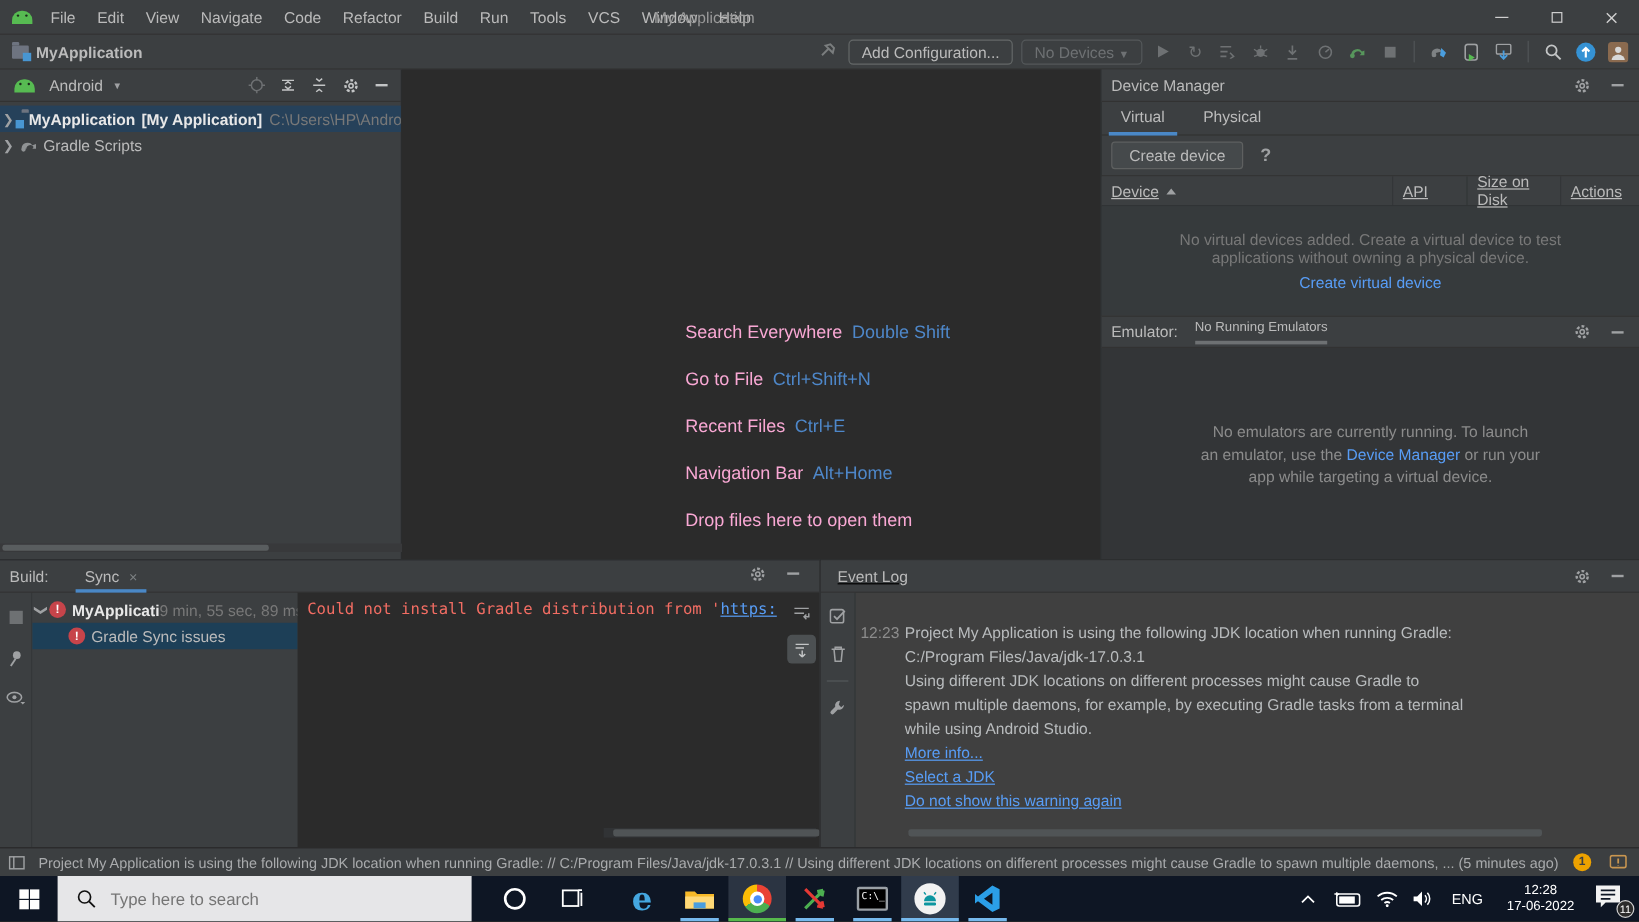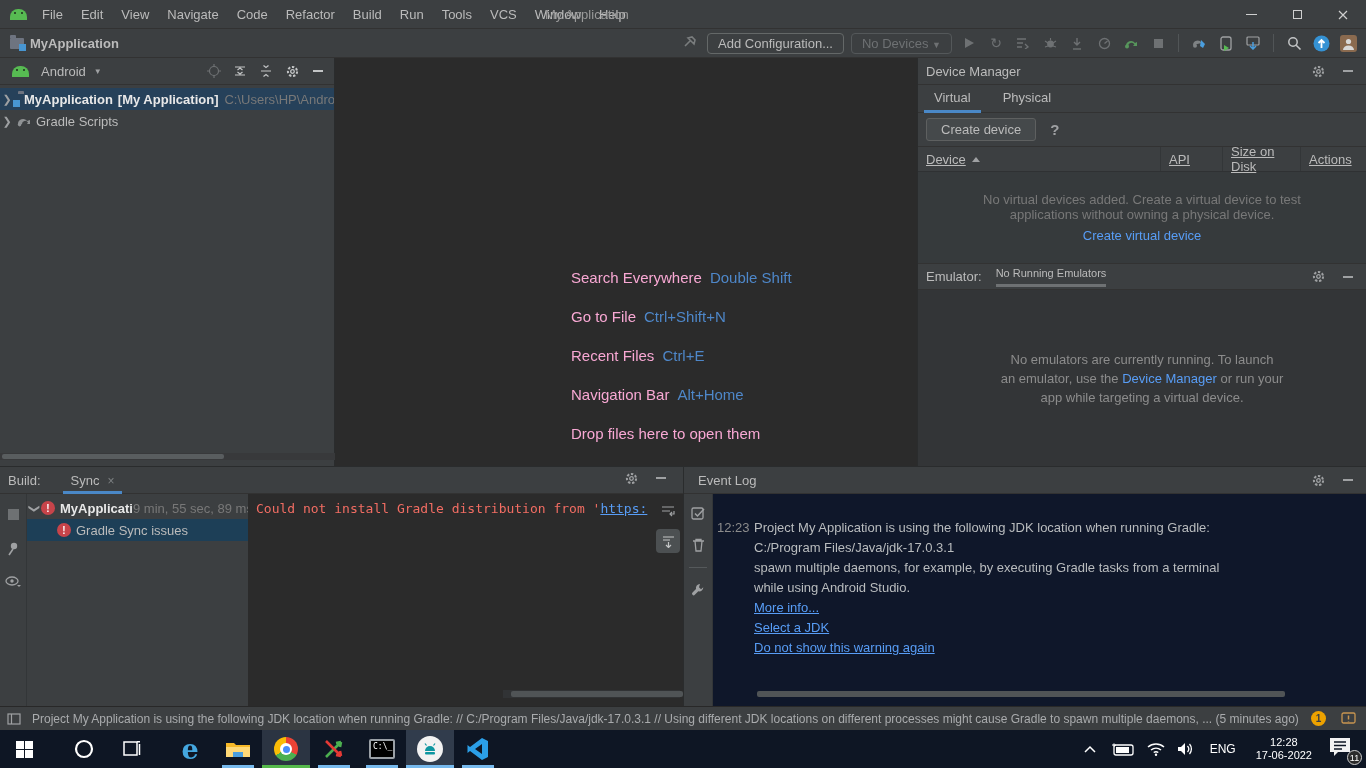--- a/index.html
+++ b/index.html
@@ -87,21 +87,21 @@
                display:flex; align-items:center; justify-content:center; margin-right:5px;}
   .bp-output { position:absolute; left:248px; top:27px; bottom:0; right:0; background:#2b2b2b;}
   .bp-out-text { position:absolute; left:8px; top:7px; font-family:"DejaVu Sans Mono", monospace; font-size:13px; color:#f26d63; white-space:nowrap; overflow:hidden; width:400px;}
   .bp-out-icons { position:absolute; right:3px; top:5px; display:flex; flex-direction:column; gap:6px; align-items:center;}
   .mini-btn { width:24px; height:24px; border-radius:4px; display:flex; align-items:center; justify-content:center;}
   .mini-btn.on { background:#4c5052;}
   .bp-scroll { position:absolute; left:255px; right:3px; bottom:8px; height:8px; background:#313335;}
   .bp-scroll .bar { position:absolute; left:8px; top:1px; width:172px; height:6px; background:#505456; border-radius:2px;}
 
   
-  .el-panel { position:absolute; left:683px; top:466px; width:683px; height:240px; background:#0f172a; border-top:1px solid #2a2c2d; border-left:1px solid #2a2c2d;}
+  .el-panel { position:absolute; left:683px; top:466px; width:683px; height:240px; background:#404040; border-top:1px solid #2a2c2d; border-left:1px solid #2a2c2d;text-decoration:underline;}
   .el-strip { position:absolute; left:0; top:27px; bottom:0; width:29px; background:#3c3f41; border-right:1px solid #333638;
               display:flex; flex-direction:column; align-items:center; padding-top:9px; gap:12px;}
   .el-sep { width:18px; height:1px; background:#55595b;}
   .el-content { position:absolute; left:29px; top:27px; right:0; bottom:0; font-size:13px; line-height:20px; color:#b9bcbe;}
   .el-time { position:absolute; left:4px; top:24px; color:#8c8c8c;}
   .el-lines { position:absolute; left:41px; top:24px; }
   .el-scroll { position:absolute; left:30px; right:110px; bottom:8px; height:8px; background:transparent;}
   .el-scroll .bar { position:absolute; left:14px; width:528px; top:1px; height:6px; background:#505456; border-radius:2px;}
 
   
@@ -511,20 +511,21 @@
         <svg width="14" height="14">
             <path d="M9 1 a4 4 0 0 0 -4 5 L1.5 9.5 a1.6 1.6 0 0 0 2.3 2.3 L7.3 8.3 a4 4 0 0 0 5 -4 l-2.3 2 -2 -2 z" fill="#9fa1a3"></path>
           </svg>
       </span>
     </div>
     <div class="el-content">
       <span class="el-time">12:23</span>
       <div class="el-lines">
         <div>Project My Application is using the following JDK location when running Gradle:</div>
         <div>C:/Program Files/Java/jdk-17.0.3.1</div>
+        <div>Using different JDK locations on different processes might cause Gradle to</div>
         <div>spawn multiple daemons, for example, by executing Gradle tasks from a terminal</div>
         <div>while using Android Studio.</div>
         <div><a class="link u">More info...</a></div>
         <div><a class="link u">Select a JDK</a></div>
         <div><a class="link u">Do not show this warning again</a></div>
       </div>
       <div class="el-scroll">
           <div class="bar"></div>
         </div>
     </div>
@@ -551,20 +552,29 @@
 
   <div class="taskbar">
     <div class="tb-slot">
       <svg width="17" height="17">
           <rect x="0" y="0" width="8" height="8" fill="#fff"></rect>
           <rect x="9" y="0" width="8" height="8" fill="#fff"></rect>
           <rect x="0" y="9" width="8" height="8" fill="#fff"></rect>
           <rect x="9" y="9" width="8" height="8" fill="#fff"></rect>
         </svg>
     </div>
+    <div class="tb-search">
+      <span class="ico">
+        <svg width="16" height="16">
+            <circle cx="6.5" cy="6.5" r="5" stroke="#111" stroke-width="1.4" fill="none"></circle>
+            <path d="M10.2 10.2 L15 15" stroke="#111" stroke-width="1.5"></path>
+          </svg>
+      </span>
+      <input placeholder="Type here to search" style="">
+    </div>
     <div class="tb-slot" style="margin-left:12px">
       <svg width="20" height="20">
           <circle cx="10" cy="10" r="8" stroke="#fff" stroke-width="2.2" fill="none"></circle>
         </svg>
     </div>
     <div class="tb-slot">
       <svg width="20" height="18">
           <rect x="2" y="2" width="13" height="13" stroke="#fff" stroke-width="1.5" fill="none"></rect>
           <path d="M17.5 4 v11 M15 1.8 h3" stroke="#fff" stroke-width="1.5"></path>
         </svg>

